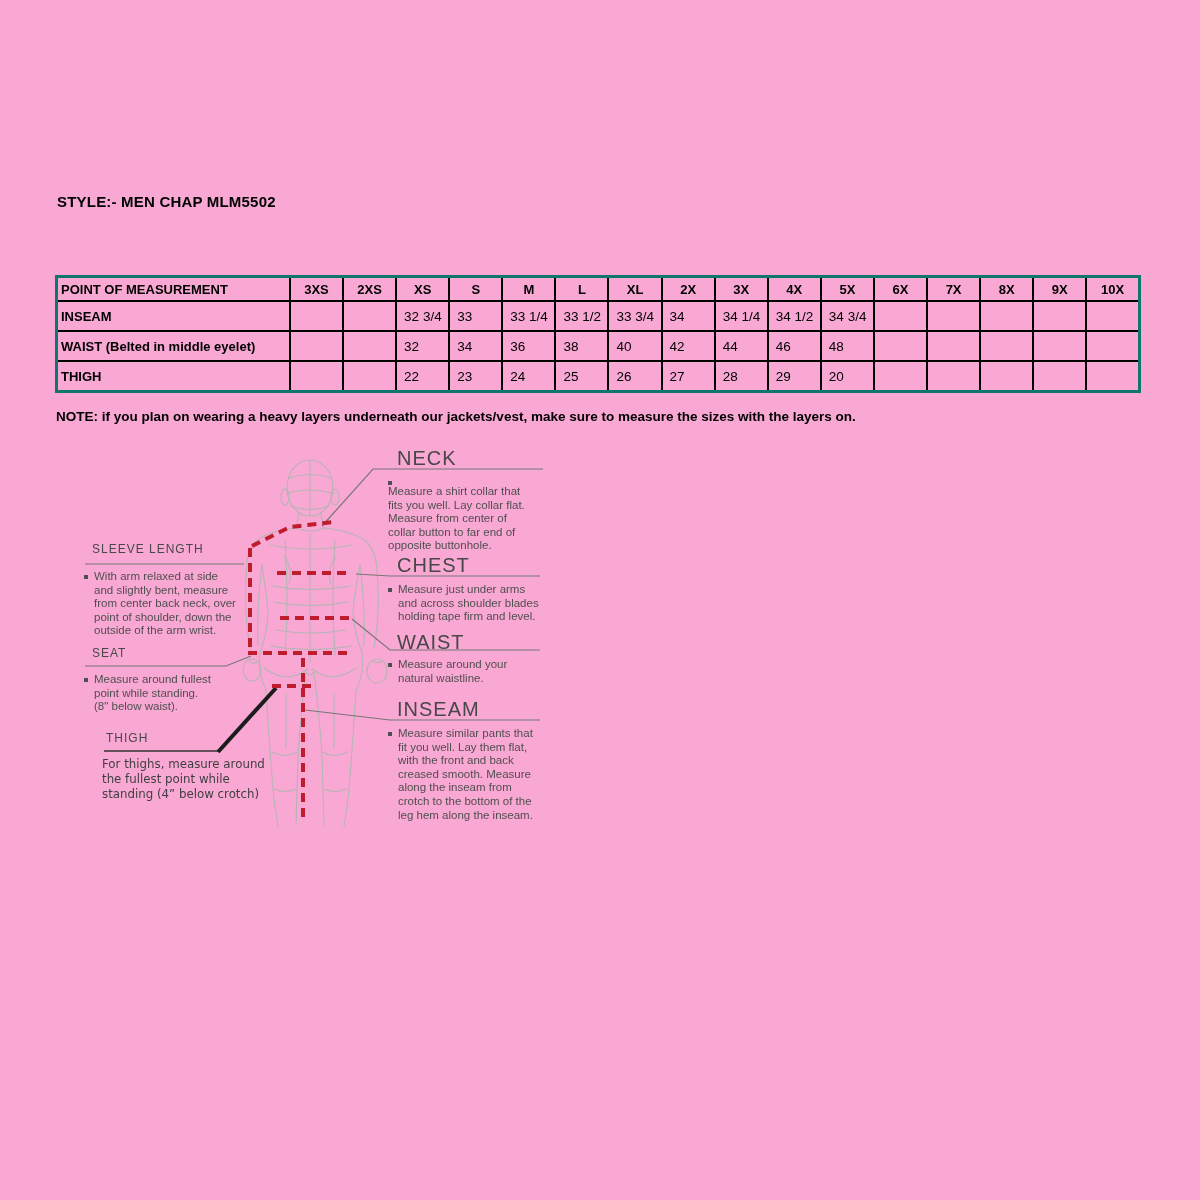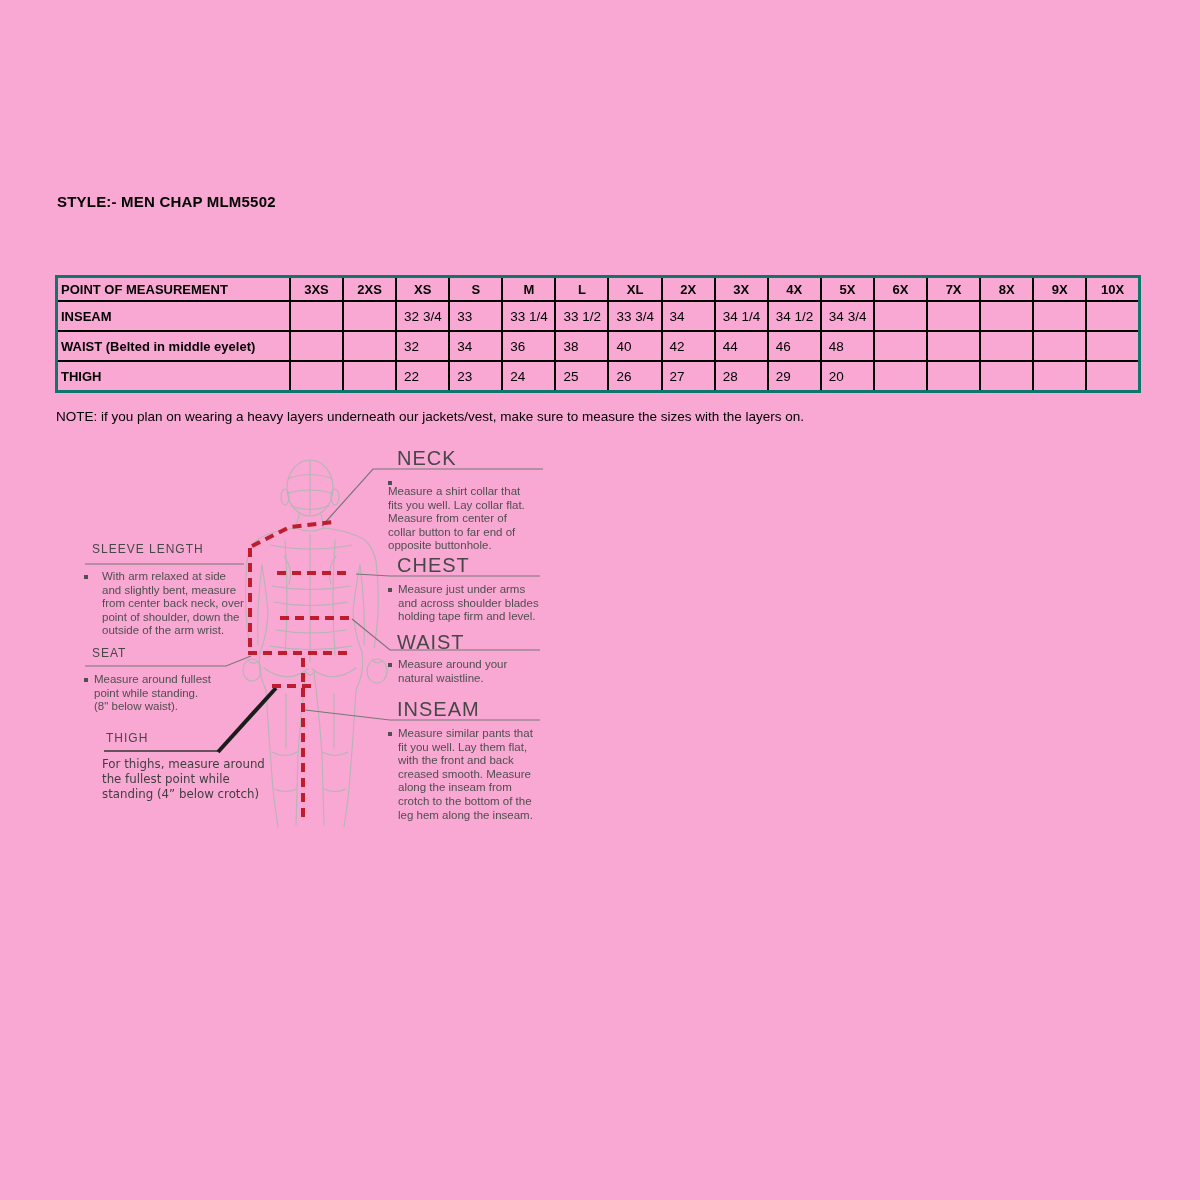--- a/index.html
+++ b/index.html
@@ -2,21 +2,21 @@
 <html style="--measure-color: #bf1c2e; --wire-color: #b5b5b5; --leader-color: #777777;"><head>
 <meta charset="utf-8">
 <style>
   html,body{margin:0;padding:0;background:#ffffff;}
   #page{position:relative;width:1200px;height:1200px;background:#f9a8d4;overflow:hidden;
         font-family:"Liberation Sans",sans-serif;color:#000;}
   .abs{position:absolute;}
 
   
   #doc-title{left:57px;top:193px;font-size:15px;font-weight:bold;letter-spacing:.2px;}
-  #doc-note{left:56px;top:409px;font-size:13.5px;font-weight:normal;}
+  #doc-note{left:56px;top:409px;font-size:13.5px;font-weight:bold;}
 
   
   #size-table{left:55px;top:275px;width:1086px;border-collapse:collapse;table-layout:fixed;
               border:3px solid #0f766e;}
   #size-table th,#size-table td{border:2px solid #000;overflow:hidden;white-space:nowrap;
               font-size:13px;height:28px;padding:0 2px;}
   #size-table thead th{font-weight:bold;text-align:center;height:22px;}
   #size-table thead th.first{text-align:left;padding-left:3px;}
   #size-table td.row-label{font-weight:bold;text-align:left;padding-left:3px;}
   #size-table td.val{font-weight:normal;font-size:13.5px;text-align:left;padding-left:7px;}
@@ -250,21 +250,21 @@
     <span>Measure similar pants that
 fit you well. Lay them flat,
 with the front and back
 creased smooth. Measure
 along the inseam from
 crotch to the bottom of the
 leg hem along the inseam.</span>
   </div>
 
   <div class="sec-heading left" style="left:92px;top:542px;">SLEEVE LENGTH</div>
-  <div class="sec-text" style="left:84px;top:570px;width:170px;gap:8px;">
+  <div class="sec-text" style="left:84px;top:570px;width:170px;">
     <span class="bullet"></span>
     <span>With arm relaxed at side
 and slightly bent, measure
 from center back neck, over
 point of shoulder, down the
 outside of the arm wrist.</span>
   </div>
 
   <div class="sec-heading left" style="left:92px;top:646px;">SEAT</div>
   <div class="sec-text" style="left:84px;top:673px;width:160px;">

